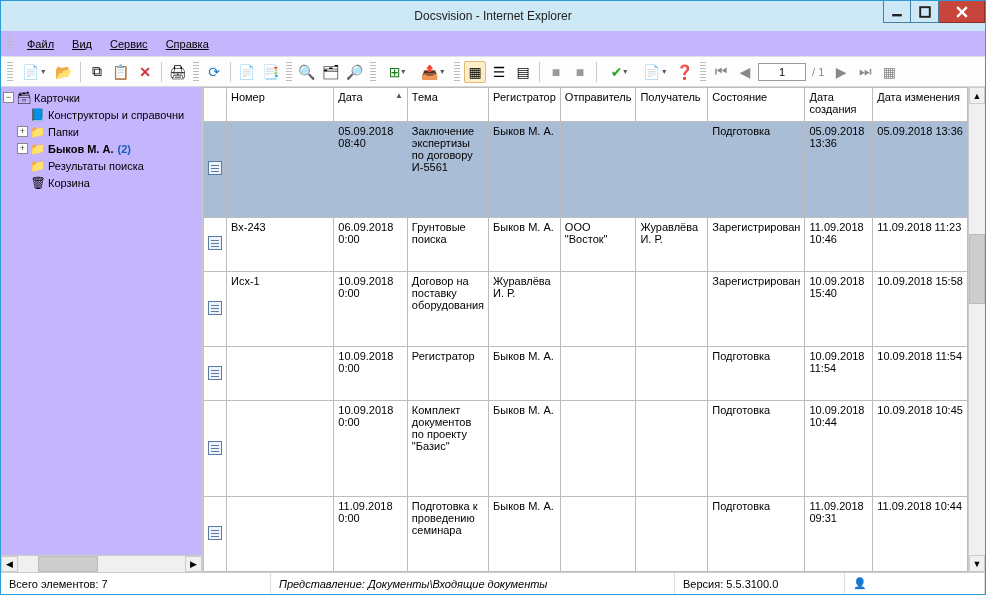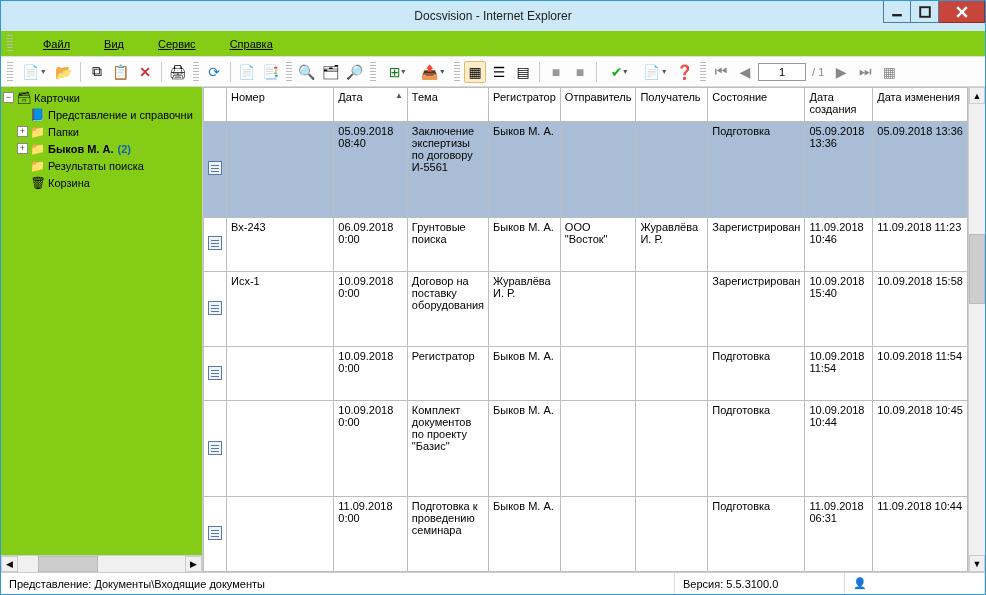--- a/index.html
+++ b/index.html
@@ -1,28 +1,28 @@
 <!DOCTYPE html>
 <html><head>
 <meta charset="utf-8">
 <style>
 * { box-sizing: border-box; margin: 0; padding: 0; }
 body { font-family: "Segoe UI", Tahoma, sans-serif; font-size: 11px; background: #fff; overflow: hidden; }
 
-.window { width: 986px; height: 595px; border: 1px solid #2e9bd6; display: flex; flex-direction: column; background: #84cc16; }
+.window { width: 986px; height: 595px; border: 1px solid #2e9bd6; display: flex; flex-direction: column; background: #c4b5fd; }
 
 .titlebar { height: 30px; background: linear-gradient(#cde8f6, #cde8f6); display: flex; align-items: center; position: relative; }
 .titlebar-title { position: absolute; left: 50%; transform: translateX(-50%); font-size: 12px; color: #222; }
 .win-controls { position: absolute; right: 0; top: 0; display: flex; height: 22px; }
 .win-btn { width: 28px; height: 22px; display: flex; align-items: center; justify-content: center; border: 1px solid #4b7da0; border-top: none; background: #cde8f6; font-size: 12px; }
 .win-btn.close { background: #c8453b; color: #fff; width: 46px; border-color: #8a2e27; }
 .win-btn.min, .win-btn.max { background: #cde8f6; }
 .win-btn + .win-btn { border-left: none; }
 
-.menubar { height: 26px; display: flex; align-items: center; padding: 0 6px; gap: 18px; border-bottom: 1px solid #e0e0e0; }
+.menubar { height: 26px; display: flex; align-items: center; padding: 0 6px; gap: 2px; border-bottom: 1px solid #e0e0e0; }
 .menubar .grip { width: 6px; height: 18px; background: repeating-linear-gradient(#bbb 0 1px, transparent 1px 3px); margin-right: 4px; }
 .menu-item { padding: 3px 8px; cursor: default; }
 .menu-item u { text-decoration: underline; }
 
 .toolbar { height: 30px; display: flex; align-items: center; padding: 0 4px; gap: 2px; border-bottom: 1px solid #d8d8d8; background: #fdfdfd; }
 .toolbar .grip { width: 6px; height: 20px; background: repeating-linear-gradient(#bbb 0 1px, transparent 1px 3px); margin: 0 2px; }
 .tb-btn { width: 22px; height: 22px; display: flex; align-items: center; justify-content: center; border: 1px solid transparent; border-radius: 2px; font-size: 14px; }
 .tb-btn.wide { width: 34px; }
 .tb-btn.active { border-color: #e5b96f; background: #fdeec9; }
 .tb-sep { width: 1px; height: 20px; background: #ccc; margin: 0 3px; }
@@ -57,21 +57,21 @@
 .row-icon { display: inline-block; width: 14px; height: 14px; border: 1px solid #5a7aa5; background: #eef3fa; position: relative; }
 .row-icon::after { content: ""; position: absolute; left: 2px; top: 3px; width: 8px; height: 1px; background: #5a7aa5; box-shadow: 0 3px 0 #5a7aa5, 0 6px 0 #5a7aa5; }
 
 .vscroll { width: 17px; background: #f0f0f0; border-left: 1px solid #ccc; display: flex; flex-direction: column; }
 .vscroll .arrow { height: 17px; display: flex; align-items: center; justify-content: center; border: 1px solid #ccc; font-size: 9px; }
 .vscroll .track { flex: 1; position: relative; }
 .vscroll .thumb { position: absolute; left: 0; right: 0; top: 130px; height: 70px; background: #cdcdcd; border: 1px solid #bbb; }
 
 .statusbar { height: 22px; border-top: 1px solid #ccc; display: flex; align-items: center; font-size: 11px; background: #fff; }
 .status-cell { padding: 0 8px; border-right: 1px solid #ddd; height: 100%; display: flex; align-items: center; }
-.status-cell.grow { flex: 1; }
+.status-cell.grow { flex: 1; font-style: italic; }
 
 svg.ico { width: 16px; height: 16px; }
 </style>
 </head>
 <body>
 
 <div class="window">
 
   <div class="titlebar">
     <span class="titlebar-title">Docsvision - Internet Explorer</span>
@@ -176,21 +176,21 @@
     <div class="tree-pane">
       <div class="tree">
         <div class="tree-row">
           <span class="tree-toggle">−</span>
           <span class="tree-icon">🗃</span>
           <span class="tree-label">Карточки</span>
         </div>
         <div class="tree-row" style="padding-left:14px">
           <span class="tree-spacer"></span>
           <span class="tree-icon">📘</span>
-          <span class="tree-label">Представление и справочни</span>
+          <span class="tree-label">Конструкторы и справочни</span>
         </div>
         <div class="tree-row" style="padding-left:14px">
           <span class="tree-toggle">+</span>
           <span class="tree-icon">📁</span>
           <span class="tree-label">Папки</span>
         </div>
         <div class="tree-row" style="padding-left:14px">
           <span class="tree-toggle">+</span>
           <span class="tree-icon">📁</span>
           <span class="tree-label bold">Быков М. А.</span>
@@ -307,37 +307,38 @@
               </tr>
               <tr>
                 <td class="icon-col"><span class="row-icon"></span></td>
                 <td></td>
                 <td>11.09.2018 0:00</td>
                 <td>Подготовка к проведению семинара</td>
                 <td>Быков М. А.</td>
                 <td></td>
                 <td></td>
                 <td>Подготовка</td>
-                <td>11.09.2018 06:31</td>
+                <td>11.09.2018 09:31</td>
                 <td>11.09.2018 10:44</td>
               </tr>
             </tbody>
         </table>
         <div class="vscroll">
           <div class="arrow">▲</div>
           <div class="track">
               <div class="thumb"></div>
             </div>
           <div class="arrow">▼</div>
         </div>
       </div>
     </div>
   </div>
 
   <div class="statusbar">
+    <div class="status-cell" style="width:270px">Всего элементов: 7</div>
     <div class="status-cell grow">Представление: Документы\Входящие документы</div>
     <div class="status-cell" style="width:170px">Версия: 5.5.3100.0</div>
     <div class="status-cell" style="width:140px">
         <span style="color:#e59b2e">👤</span>
       </div>
   </div>
 
 </div>
 
 </body></html>

